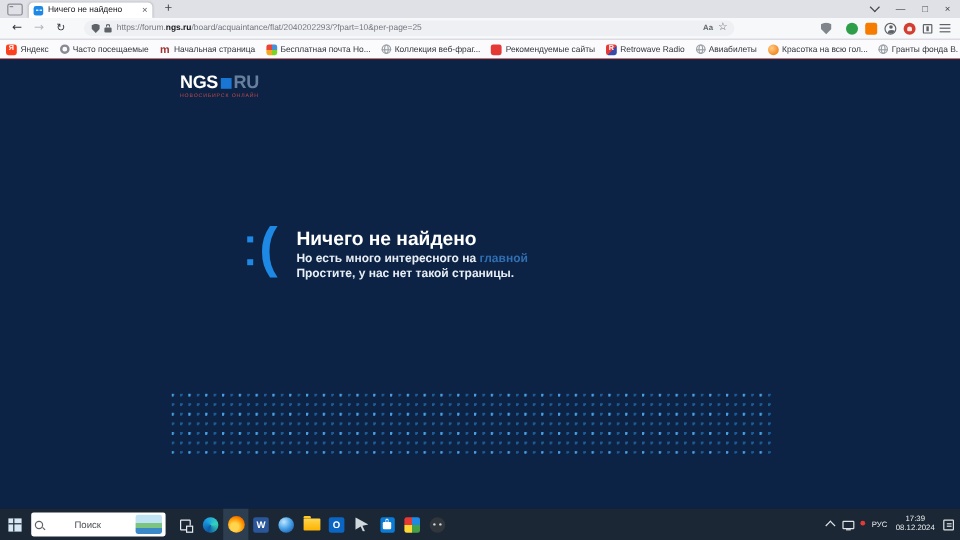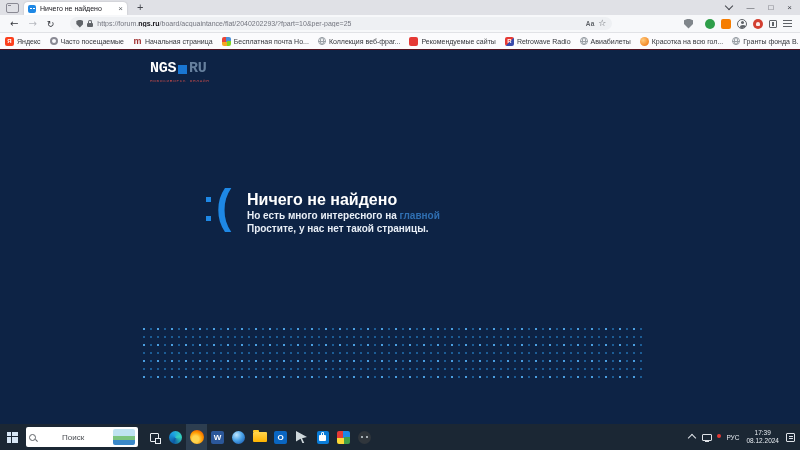--- a/index.html
+++ b/index.html
@@ -73,21 +73,21 @@
   .globe-icon::after{content:"";position:absolute;left:-1px;right:-1px;top:50%;height:1px;background:#9aa0a6;}
   .globe-icon::before{content:"";position:absolute;top:-1px;bottom:-1px;left:50%;width:4px;transform:translateX(-50%);
     border:1px solid #9aa0a6;border-radius:50%;box-sizing:border-box;}
   .red-square-icon{background:#e53935;}
   .retrowave-icon{background:linear-gradient(135deg,#e53935 0 55%,#3949ab 55%);}.retrowave-icon::after{content:"R";}
   .orange-circle-icon{background:radial-gradient(circle at 35% 35%,#ffcc80,#ef6c00);border-radius:50%;}
 
   
   .page{position:absolute;top:49px;left:0;width:800px;height:375px;background:#0d2345;}
   .page::before{content:"";position:absolute;top:0;left:0;right:0;height:1px;background:#55121f;}
-  .logo{position:absolute;left:150px;top:11px;font-family:Liberation Mono, monospace;}
+  .logo{position:absolute;left:150px;top:11px;}
   .logo-row{display:flex;align-items:center;gap:2px;}
   .logo-ngs{font-size:15px;font-weight:800;color:#fff;letter-spacing:-.3px;}
   .logo-sq{width:9px;height:9px;background:#1976d2;margin-top:2px;}
   .logo-ru{font-size:15px;font-weight:800;color:#66809e;letter-spacing:-.3px;}
   .logo-sub{font-size:6px;color:#c24a4a;letter-spacing:1px;transform:scale(.72);transform-origin:left top;margin-top:1px;white-space:nowrap;}
   .sad-sq1,.sad-sq2{position:absolute;width:5px;height:5px;background:#1e88e5;}
   .sad-sq1{left:206px;top:148px;}
   .sad-sq2{left:206px;top:167px;}
   .sad-paren{position:absolute;left:216px;top:133px;font-size:46px;line-height:48px;font-weight:bold;color:#1e88e5;}
   .nf-title{position:absolute;left:247px;top:142px;font-size:16px;font-weight:bold;color:#fff;}

